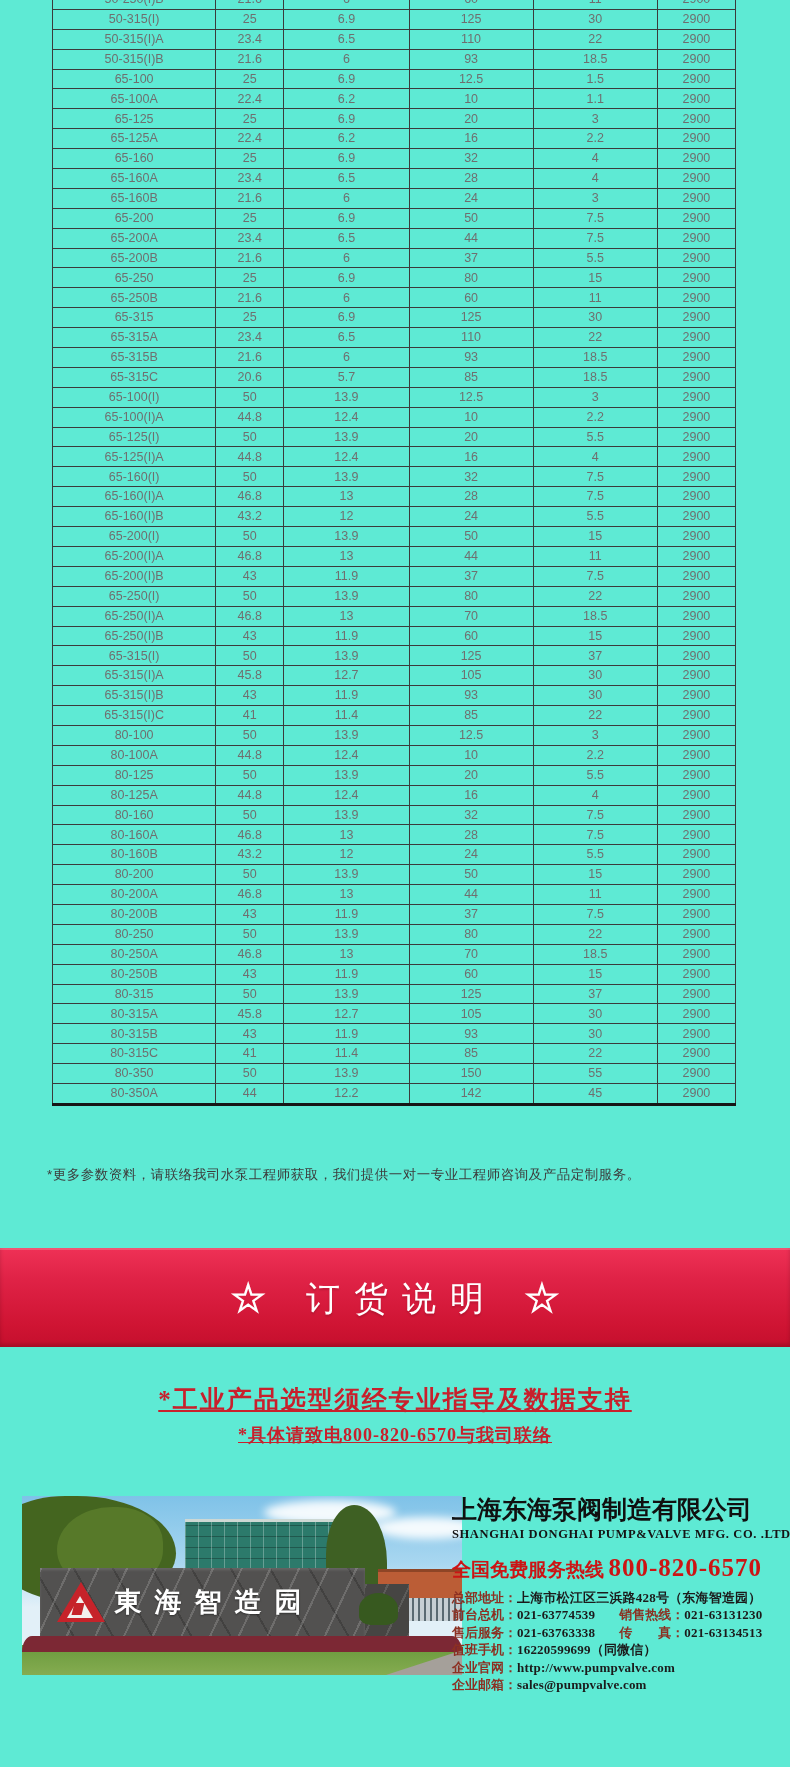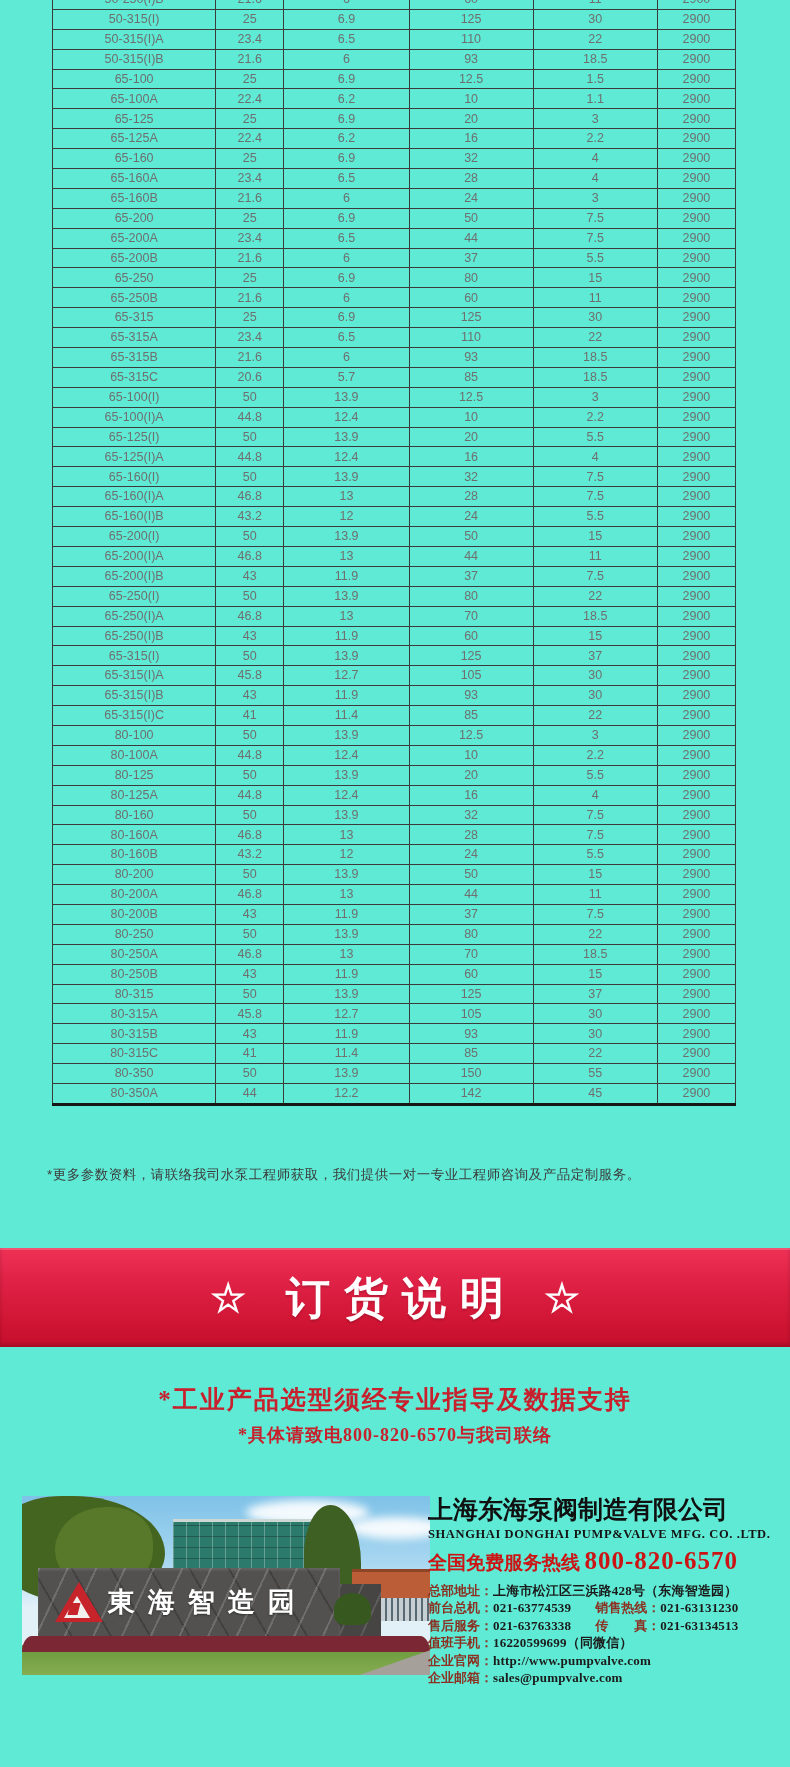--- a/index.html
+++ b/index.html
@@ -17,46 +17,46 @@
   
   .note{position:absolute;left:47px;top:1166px;font-size:13.5px;color:#3c3c3c;
         letter-spacing:0.5px;}
 
   
   .banner{position:absolute;left:0;top:1248px;width:790px;height:99px;
           background:linear-gradient(180deg,#ef3156 0%,#e02347 30%,#cf1433 78%,#c50f2d 100%);
           box-shadow:inset 0 2px 0 rgba(255,255,255,0.18), inset 0 -3px 4px rgba(0,0,0,0.18);
           display:flex;align-items:center;justify-content:center;gap:26px;}
   .banner .star{color:#ffffff;font-size:40px;font-weight:700;line-height:1;}
-  .banner .title{color:#ffffff;font-size:44px;font-weight:700;letter-spacing:14px;
+  .banner .title{color:#ffffff;font-size:34px;font-weight:400;letter-spacing:14px;
                  text-indent:14px;line-height:1;text-shadow:0 2px 2px rgba(0,0,0,0.15);}
 
   
   .notice{position:absolute;left:0;width:790px;text-align:center;color:#c8202c;
-          font-family:"Liberation Serif",serif;font-weight:700;}
+          font-family:"Liberation Serif",serif;font-weight:700;text-decoration:underline;}
   .notice-1{top:1383px;font-size:25px;letter-spacing:2px;}
   .notice-2{top:1423px;font-size:18px;letter-spacing:1px;}
 
   
-  .footer-text{position:absolute;left:428px;top:1494px;width:318px;}
+  .footer-text{position:absolute;left:452px;top:1494px;width:318px;}
   .company-cn{font-size:25px;font-weight:700;color:#101010;white-space:nowrap;line-height:1.2;}
   .company-en{font-size:12.5px;font-weight:700;color:#141414;font-family:"Liberation Serif",serif;
               letter-spacing:0.6px;margin-top:3px;white-space:nowrap;}
-  .hotline{margin-top:5px;white-space:nowrap;color:#cc1414;}
+  .hotline{margin-top:12px;white-space:nowrap;color:#cc1414;}
   .hotline .hl-label{font-size:19px;font-weight:700;}
   .hotline .hl-number{font-size:25px;font-weight:700;font-family:"Liberation Serif",serif;
                       letter-spacing:1px;}
   .contacts{margin-top:6px;font-family:"Liberation Serif",serif;font-size:13px;font-weight:700;}
   .contacts .cline{line-height:17.4px;white-space:nowrap;}
   .contacts .lbl{color:#8c3022;}
   .contacts .val{color:#1b1b1b;letter-spacing:0.2px;}
   .contacts .pair + .pair{margin-left:24px;}
 
   
-  .photo{position:absolute;left:22px;top:1496px;width:408px;height:179px;overflow:hidden;
+  .photo{position:absolute;left:22px;top:1496px;width:440px;height:179px;overflow:hidden;
          background:linear-gradient(180deg,#7fc2e8 0%,#a9d7f0 38%,#d3eaf7 55%,#e2f0f8 62%);}
   .cloud{position:absolute;background:rgba(255,255,255,0.9);border-radius:50%;filter:blur(4px);}
   .glass-building{position:absolute;left:37%;top:13%;width:35%;height:45%;
       background-color:#2c7a6b;
       background-image:repeating-linear-gradient(90deg,rgba(255,255,255,0.28) 0 1px,transparent 1px 13px),
                        repeating-linear-gradient(0deg,rgba(0,0,0,0.28) 0 1px,transparent 1px 11px);
       border-top:3px solid #cdd8d4;}
   .building-left{position:absolute;left:0;top:9%;width:8%;height:42%;background:#4a5046;}
   .tree-left{position:absolute;left:-7%;top:0;width:42%;height:60%;background:#44651f;
              border-radius:42% 56% 48% 52%;}

